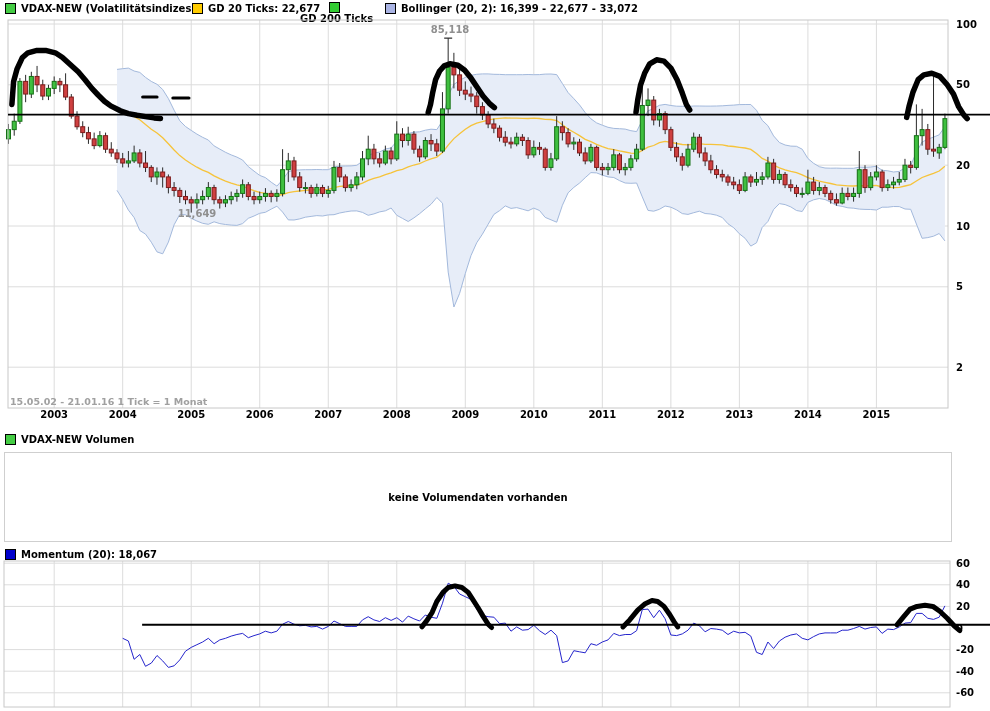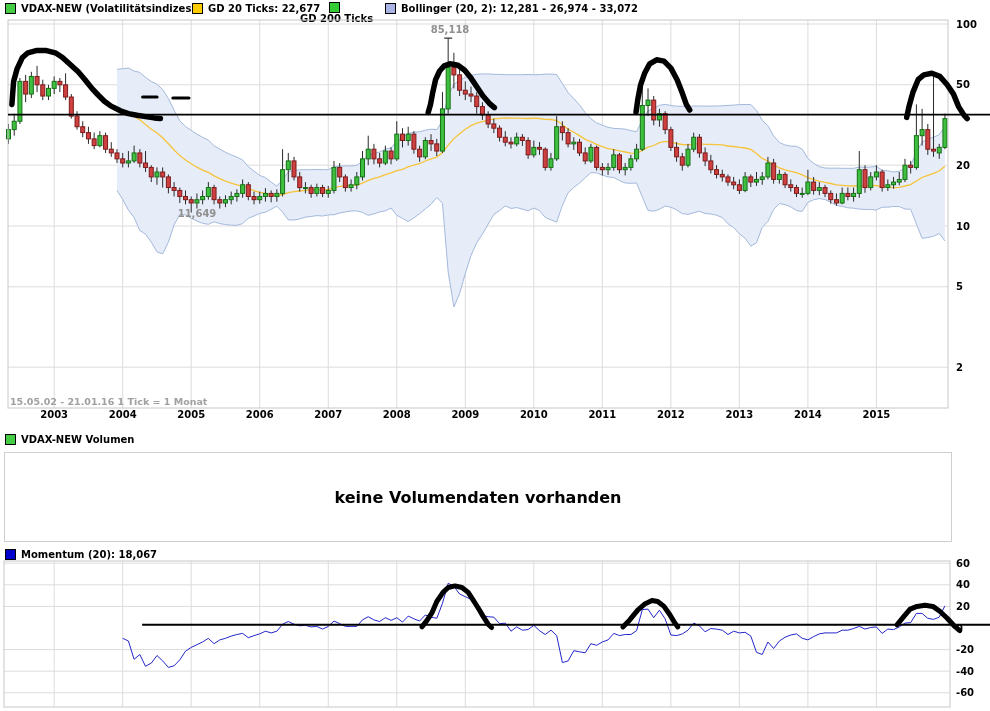--- a/index.html
+++ b/index.html
@@ -4,21 +4,21 @@
 <style>
   html,body{margin:0;padding:0;background:#fff;}
   #stage{position:relative;width:990px;height:711px;background:#fff;
          font-family:"DejaVu Sans","Liberation Sans",sans-serif;overflow:hidden;}
   .legend-row{position:absolute;left:0;display:flex;align-items:center;height:13px;}
   .legend-item{display:flex;align-items:center;position:absolute;top:0;height:13px;}
   .sq{width:9px;height:9px;border:1px solid #000;display:inline-block;margin-right:5px;flex:0 0 auto;}
   .legend-label{font-size:10px;font-weight:700;color:#000;white-space:nowrap;letter-spacing:0;}
   #vol-box{position:absolute;left:4px;top:452px;width:946px;height:88px;border:1px solid #cfcfcf;
            background:#fff;display:flex;align-items:center;justify-content:center;}
-  #vol-msg{font-size:16px;color:#000;font-weight:700;}
+  #vol-msg{font-size:10px;color:#000;font-weight:700;}
   svg text{font-family:"DejaVu Sans","Liberation Sans",sans-serif;}
   .tick-label{font-size:10px;font-weight:700;fill:#000;}
   .year-label{font-size:10px;font-weight:700;fill:#000;}
   .anno-label{font-size:10px;font-weight:700;fill:#8f8f8f;}
   .note-label{font-size:9.5px;font-weight:700;fill:#a0a0a0;}
 </style>
 </head>
 <body>
 
 <div id="stage">
@@ -31,21 +31,21 @@
     <div class="legend-item" style="left:160px;padding-left:32px;">
       <span class="sq" id="sw1" style="background: rgb(255, 204, 0);"></span>
       <span class="legend-label">GD 20 Ticks: 22,677</span>
     </div>
     <div class="legend-item" style="left:300px;flex-direction:column;">
       <span class="sq" id="sw2" style="background: rgb(51, 204, 51);"></span>
       <span class="legend-label">GD 200 Ticks</span>
     </div>
     <div class="legend-item" style="left:385px;">
       <span class="sq" id="sw3" style="background: rgb(170, 180, 228);"></span>
-      <span class="legend-label">Bollinger (20, 2): 12,281 - 26,974 - 33,072</span>
+      <span class="legend-label">Bollinger (20, 2): 16,399 - 22,677 - 33,072</span>
     </div>
   </div>
 
   <div class="legend-row" style="top:433px;width:990px;padding-left:48px;">
     <div class="legend-item" style="left:5px;">
       <span class="sq" id="sw4" style="background: rgb(68, 204, 68);"></span>
       <span class="legend-label">VDAX-NEW Volumen</span>
     </div>
   </div>
 

